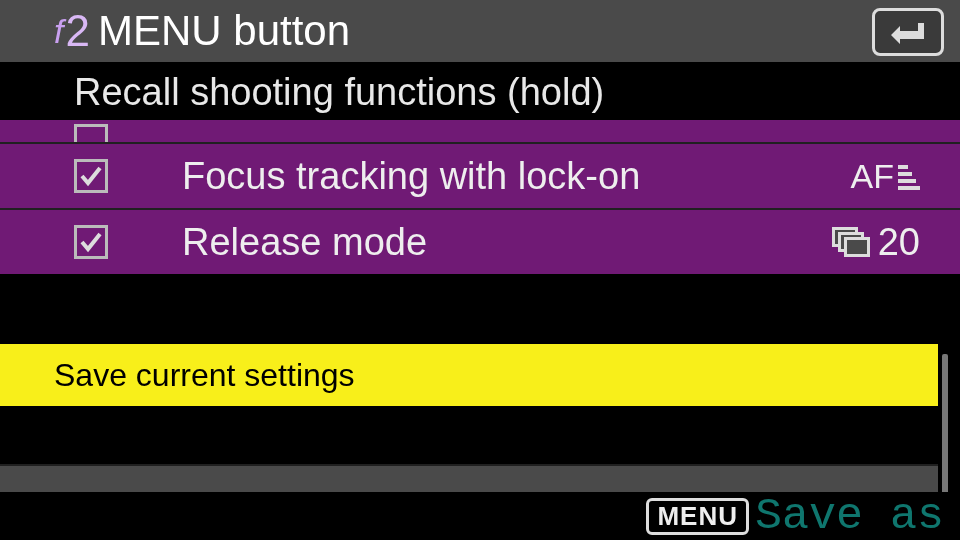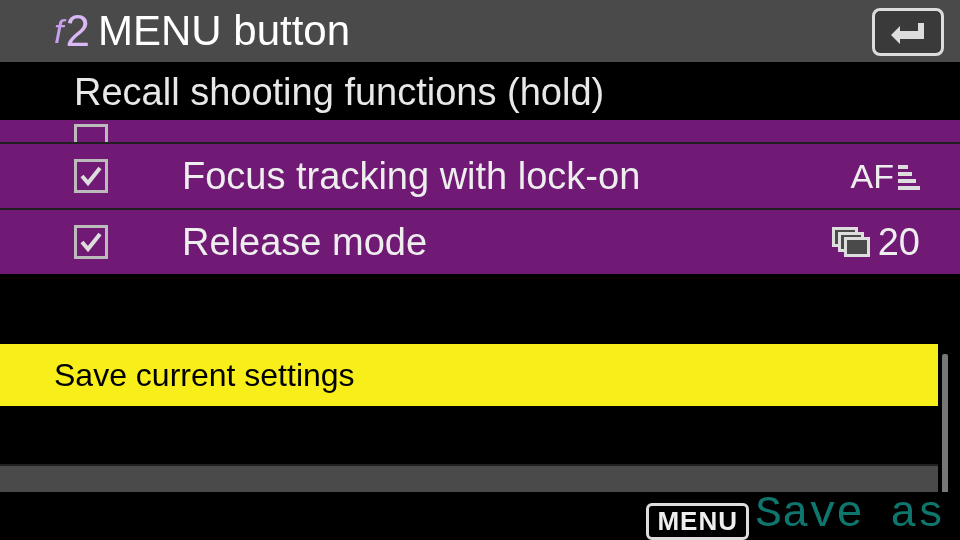--- a/index.html
+++ b/index.html
@@ -102,21 +102,21 @@
   }
 
   .gap2 { height: 58px; background: #000; }
   .empty-row { height: 48px; background: #4a4a4a; margin-right: 22px; border-top:2px solid #202020;}
 
   
   .footer {
     position: absolute; bottom: 0; left: 0; right: 0;
     height: 48px;
     background: #000;
-    display: flex; justify-content: flex-end; align-items: flex-end;
+    display: flex; justify-content: flex-end; align-items: center;
     padding-right: 16px;
     gap: 6px;
   }
   .menu-badge {
     border: 3px solid #ddd;
     border-radius: 6px;
     padding: 0 8px;
     font-size: 26px;
     font-weight: 700;
     letter-spacing: 1px;

